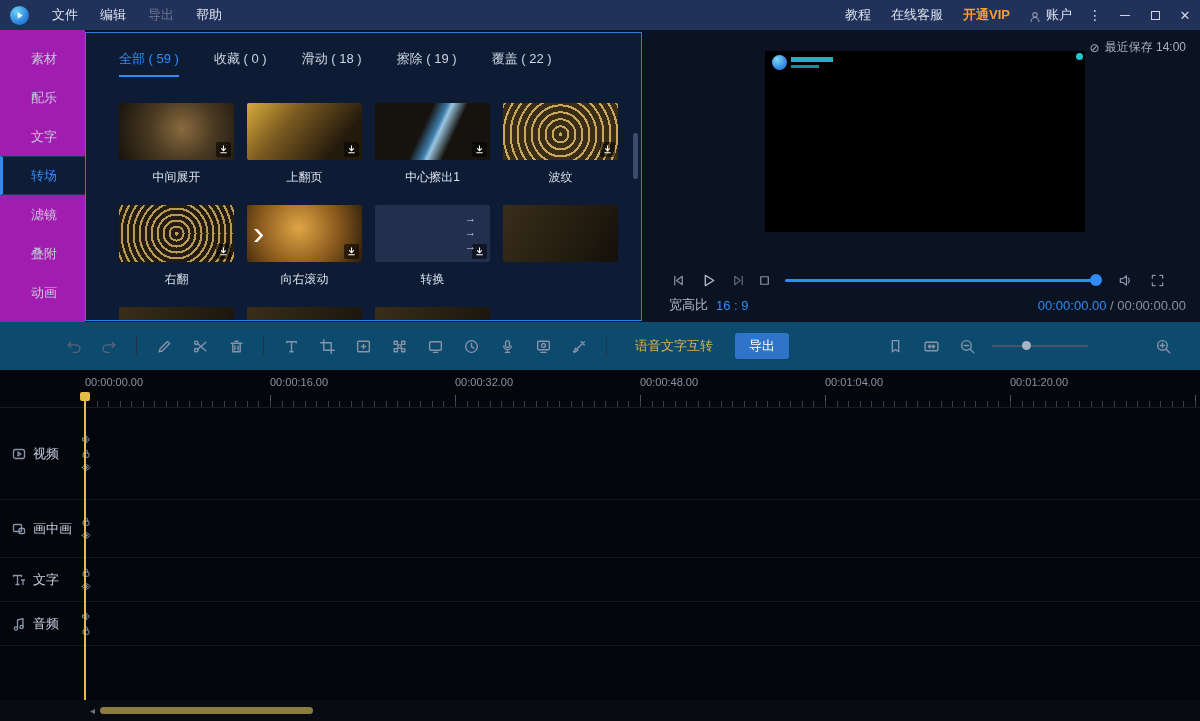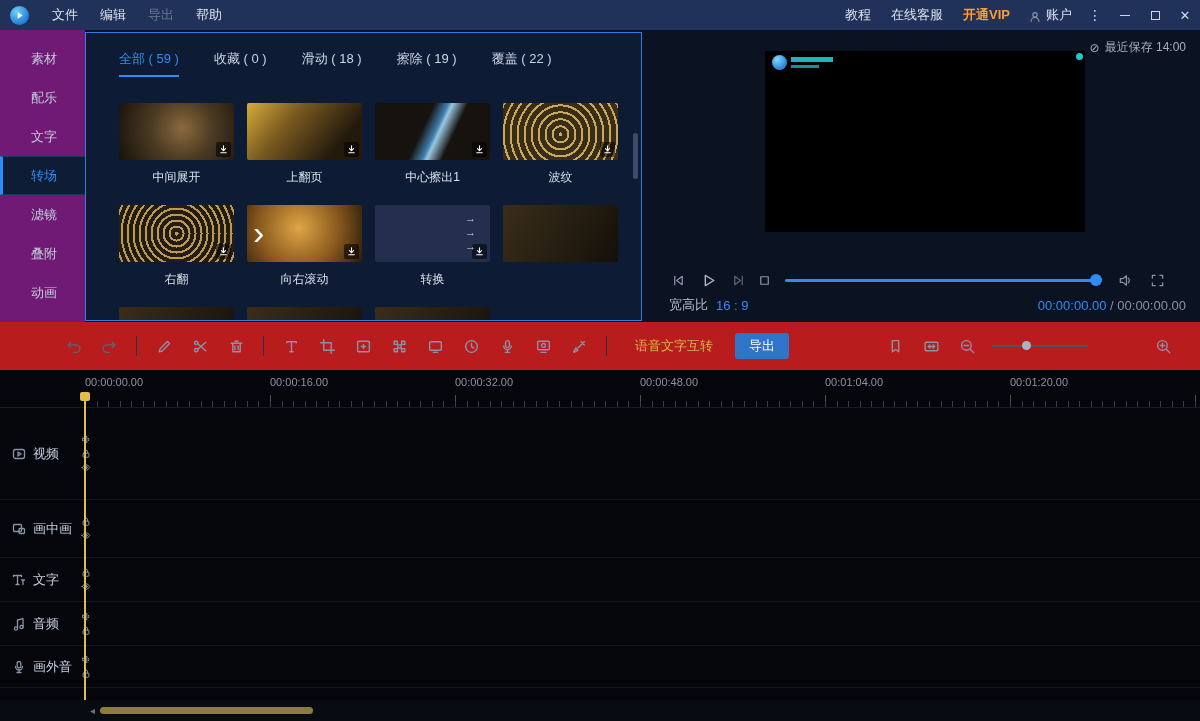--- a/index.html
+++ b/index.html
@@ -21,21 +21,21 @@
   .tb-vip{color:#ff9d2e;font-weight:bold;padding:0 10px}
   .tb-account{display:flex;align-items:flex-end;gap:4px;padding:0 8px}
   .tb-account svg{width:14px;height:14px}
   .winbtn{width:30px;height:30px;display:flex;align-items:center;justify-content:center;color:#cfd6e4;font-size:13px}
   .min-glyph{width:10px;height:1px;background:#cfd6e4;display:block}
   .max-glyph{width:9px;height:9px;border:1px solid #cfd6e4;display:block}
   .kebab{font-size:14px;letter-spacing:0}
 
   
   .workspace{position:absolute;top:30px;left:0;right:0;height:292px;background:#0b1322}
-  .sidebar{position:absolute;top:0;left:0;width:85px;height:292px;background:#701a75;padding-top:9px}
+  .sidebar{position:absolute;top:0;left:0;width:85px;height:292px;background:#a21caf;padding-top:9px}
   .side-item{height:39px;display:flex;align-items:center;justify-content:center;font-size:13px;color:#c2cada;border-left:3px solid transparent;cursor:pointer}
   .side-item.active{color:#2f8cf5;border-left-color:#2f8cf5;background:#0e1c36;border-top:1px solid #243557;border-bottom:1px solid #243557}
 
   
   .library{position:absolute;top:2px;left:85px;width:557px;height:289px;background:#0d1b34;border:1px solid #2f7fe0;overflow:hidden}
   .tabs{display:flex;gap:35px;padding:17px 0 0 33px;font-size:13px}
   .tab{color:#cdd5e3;padding-bottom:7px;cursor:pointer}
   .tab.active{color:#2f8cf5;border-bottom:2px solid #2f8cf5}
   .grid{display:grid;grid-template-columns:repeat(4,115px);column-gap:13px;row-gap:22px;padding:26px 0 0 33px}
   .card{width:115px;cursor:pointer}
@@ -72,21 +72,21 @@
   .seek{position:relative;width:315px;height:26px;margin-left:8px;cursor:pointer}
   .seek .line{position:absolute;left:0;right:0;top:12px;height:3px;border-radius:2px;background:#2f8cf5}
   .seek .knob{position:absolute;right:-2px;top:7px;width:12px;height:12px;border-radius:50%;background:#2f8cf5}
   .info-row{position:absolute;top:266px;left:26px;right:14px;display:flex;align-items:center;font-size:13px}
   .aspect-label{color:#b6bfce;margin-right:8px}
   .aspect-value{color:#2f8cf5;cursor:pointer}
   .times{margin-left:auto;color:#8891a0}
   .times .cur{color:#2f8cf5}
 
   
-  .toolbar{position:absolute;top:322px;left:0;right:0;height:48px;background:#b91c1c;display:flex;align-items:center;padding:0 16px 0 58px}
+  .toolbar{position:absolute;top:322px;left:0;right:0;height:48px;background:#0c4a6e;display:flex;align-items:center;padding:0 16px 0 58px}
   .tbtn{width:30px;height:30px;display:flex;align-items:center;justify-content:center;cursor:pointer;margin-right:6px}
   .tbtn svg{width:17px;height:17px}
   .tdiv{width:1px;height:20px;background:#283349;margin:0 12px 0 6px}
   .speech-btn{color:#d9b54a;font-size:13px;margin:0 22px 0 16px;cursor:pointer}
   .export-btn{width:54px;height:26px;background:#2f74c9;border:none;border-radius:3px;color:#fff;font-size:13px;cursor:pointer}
   .t-spacer{flex:1}
   .zoom-slider{position:relative;width:96px;height:20px;margin:0 4px;cursor:pointer}
   .zoom-slider .zl{position:absolute;left:0;right:0;top:9px;height:2px;background:#49536a}
   .zoom-slider .zk{position:absolute;left:30px;top:5px;width:9px;height:9px;border-radius:50%;background:#aab3c4}
   .zoom-in-btn{margin-left:56px}
@@ -552,45 +552,20 @@
             </span>
           <span class="mini">
               <svg viewBox="0 0 12 12">
                 <rect x="2.5" y="5.5" width="7" height="5" rx="1"></rect>
                 <path d="M4 5.5V4a2 2 0 0 1 4 0v1.5"></path>
               </svg>
             </span>
         </span>
       </div>
     </div>
-    <div class="trow h-voice">
-      <div class="thead">
-        <span class="ticon">
-            <svg class="ic" viewBox="0 0 16 16">
-              <rect x="6.2" y="2.5" width="3.6" height="6.5" rx="1.8"></rect>
-              <path d="M4.5 7.5a3.5 3.5 0 0 0 7 0M8 11v2.5M6 13.5h4"></path>
-            </svg>
-          </span>
-        <span class="tlabel">画外音</span>
-        <span class="minis">
-          <span class="mini">
-              <svg viewBox="0 0 12 12">
-                <path d="M2 4.5v3h2l3 2.5v-8L4 4.5z"></path>
-                <path d="M9 4.5a2.5 2.5 0 0 1 0 3"></path>
-              </svg>
-            </span>
-          <span class="mini">
-              <svg viewBox="0 0 12 12">
-                <rect x="2.5" y="5.5" width="7" height="5" rx="1"></rect>
-                <path d="M4 5.5V4a2 2 0 0 1 4 0v1.5"></path>
-              </svg>
-            </span>
-        </span>
-      </div>
-    </div>
   </div>
 
   <div class="ph-flag"></div>
   <div class="playhead"></div>
 
   <div class="hscroll-strip">
     <span class="hs-arrow">◂</span>
     <span class="hs-bar"></span>
   </div>
 </div>

